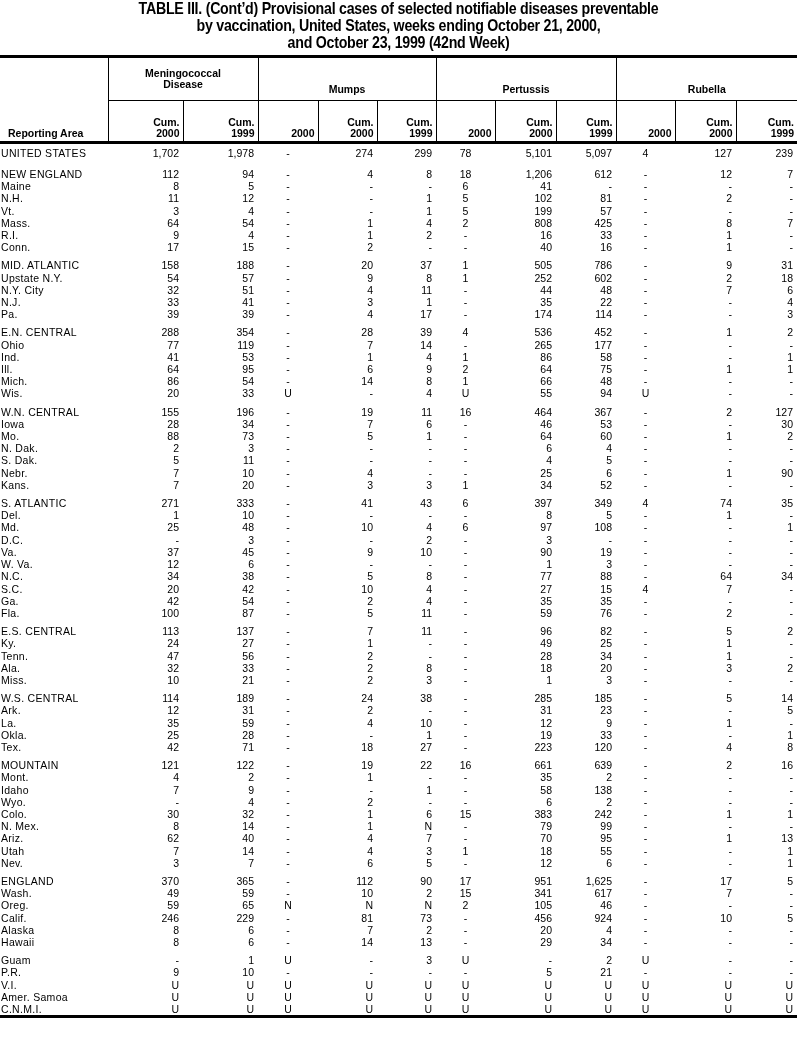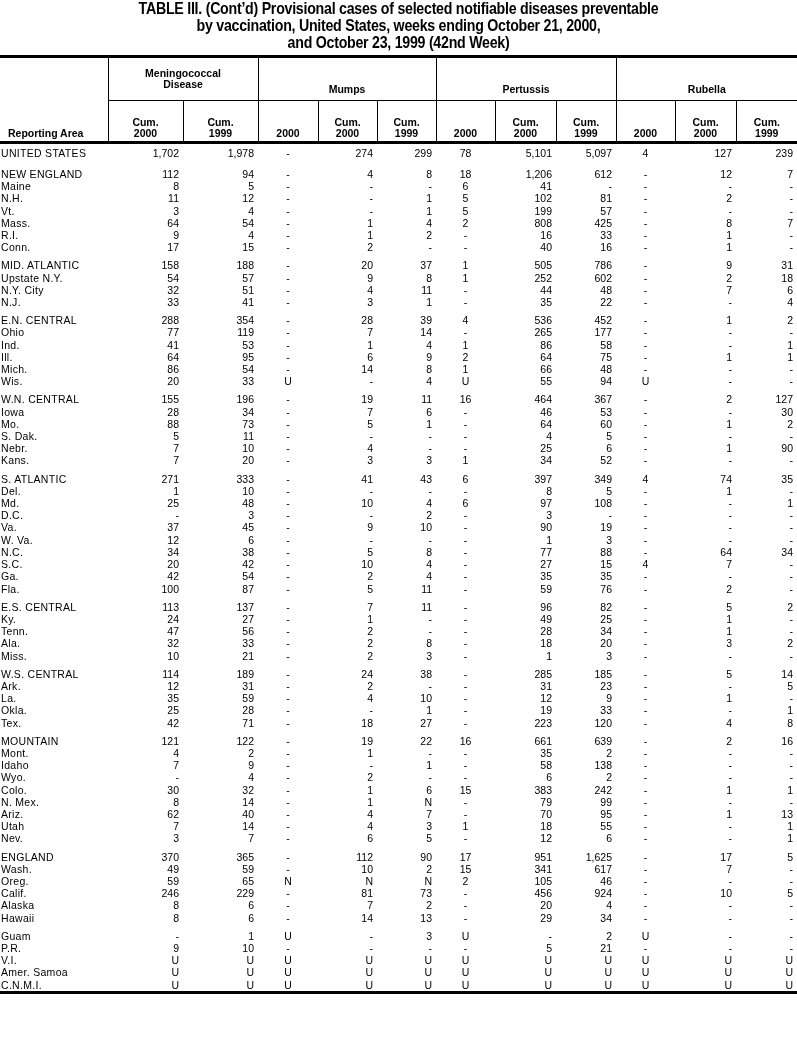--- a/index.html
+++ b/index.html
@@ -4,21 +4,21 @@
 <style>
   html, body { margin:0; padding:0; background:#fff; }
   body { width:797px; height:1064px; overflow:hidden; font-family:"Liberation Sans", sans-serif; color:#000; position:relative; }
   .title { text-align:center; font-family:"Liberation Sans", sans-serif; font-weight:bold; font-size:16.5px; line-height:17px; letter-spacing:-0.3px; transform:scaleX(0.86); transform-origin:center top; width:797px; margin:0; padding-top:0; }
   .title div { white-space:nowrap; }
   table { position:absolute; left:0; top:55px; width:797px; border-collapse:collapse; table-layout:fixed; font-size:11px; }
   col.area { width:108px; }
   thead th { font-weight:bold; font-size:10.5px; line-height:11px; padding:3px; }
   .toprule { border-top:3px solid #000; }
   .hgroup th { height:34px; vertical-align:middle; border-bottom:1.5px solid #000; }
-  .hsub th { height:35px; vertical-align:bottom; padding-bottom:2px; }
+  .hsub th { height:35px; vertical-align:bottom; padding-bottom:2px;text-align:right; }
   .hsub { border-bottom:3px solid #000; }
   th.vl, td.vl { border-left:1.5px solid #000; }
   th.vs, td.vs { border-left:1px solid #000; }
   th.ra { text-align:left; vertical-align:bottom; padding-left:8px; }
   tbody td { padding:0; height:12.2px; line-height:12.2px; text-align:right; padding-right:4px; white-space:nowrap; font-size:10.5px; }
   tbody td.area { text-align:left; padding-left:1px; padding-right:0; letter-spacing:0.3px; }
   tbody td.c { text-align:center; padding-right:0; }
   tr.us td { height:18px; line-height:16px; }
   tr.grpstart td { padding-top:6px; }
   tr.lastrow td { border-bottom:3px solid #000; }
@@ -276,20 +276,34 @@
         <td class="c">-</td>
         <td>3</td>
         <td>1</td>
         <td class="c">-</td>
         <td>35</td>
         <td>22</td>
         <td class="c">-</td>
         <td>-</td>
         <td>4</td>
       </tr>
+      <tr>
+        <td class="area">Pa.</td>
+        <td>39</td>
+        <td>39</td>
+        <td class="c">-</td>
+        <td>4</td>
+        <td>17</td>
+        <td class="c">-</td>
+        <td>174</td>
+        <td>114</td>
+        <td class="c">-</td>
+        <td>-</td>
+        <td>3</td>
+      </tr>
       <tr class="grpstart">
         <td class="area">E.N. CENTRAL</td>
         <td>288</td>
         <td>354</td>
         <td class="c">-</td>
         <td>28</td>
         <td>39</td>
         <td class="c">4</td>
         <td>536</td>
         <td>452</td>
@@ -401,20 +415,34 @@
         <td>73</td>
         <td class="c">-</td>
         <td>5</td>
         <td>1</td>
         <td class="c">-</td>
         <td>64</td>
         <td>60</td>
         <td class="c">-</td>
         <td>1</td>
         <td>2</td>
+      </tr>
+      <tr>
+        <td class="area">N. Dak.</td>
+        <td>2</td>
+        <td>3</td>
+        <td class="c">-</td>
+        <td>-</td>
+        <td>-</td>
+        <td class="c">-</td>
+        <td>6</td>
+        <td>4</td>
+        <td class="c">-</td>
+        <td>-</td>
+        <td>-</td>
       </tr>
       <tr>
         <td class="area">S. Dak.</td>
         <td>5</td>
         <td>11</td>
         <td class="c">-</td>
         <td>-</td>
         <td>-</td>
         <td class="c">-</td>
         <td>4</td>

